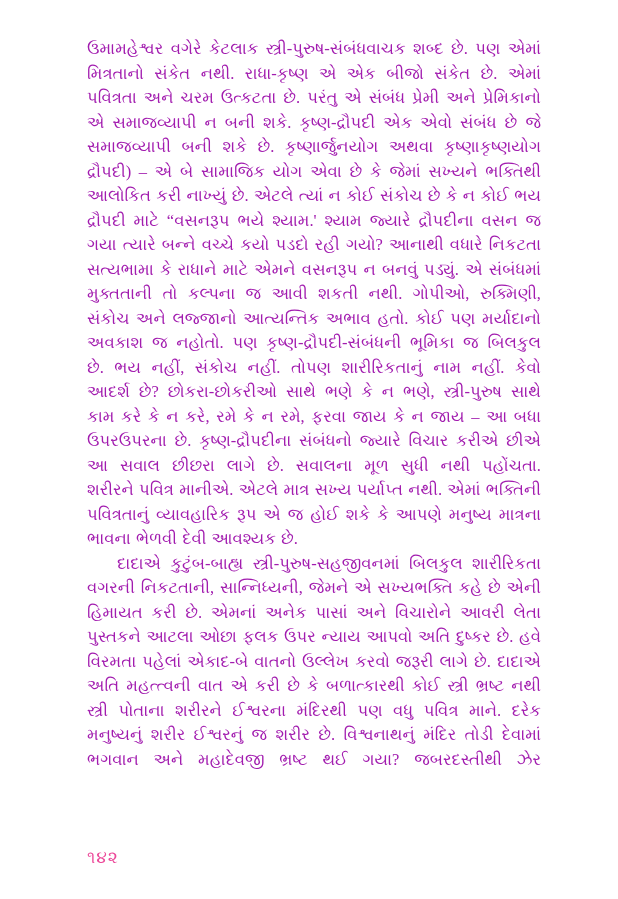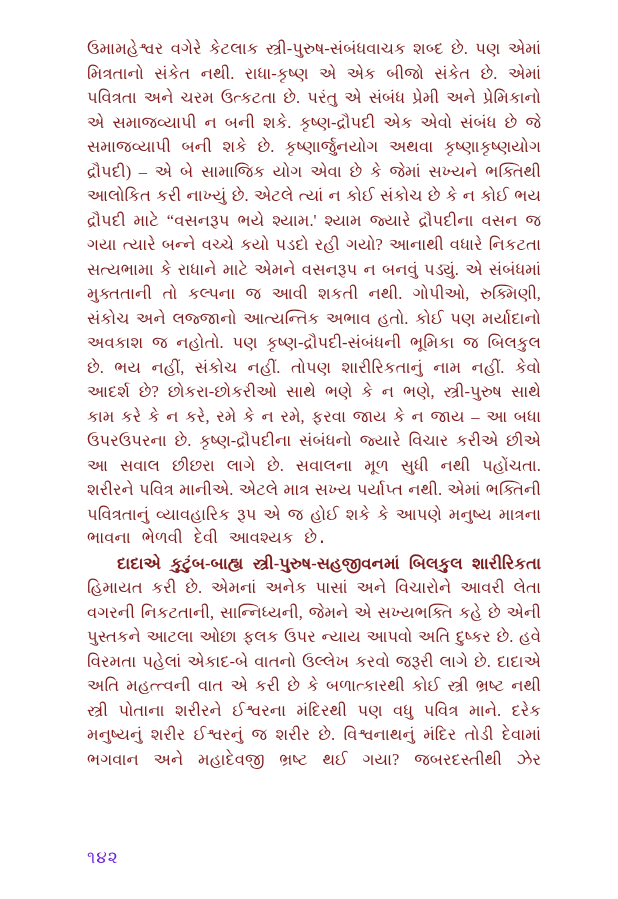--- a/index.html
+++ b/index.html
@@ -17,50 +17,48 @@
     height: 899px;
     background: #ffffff;
     overflow: hidden;
   }
 
   .text-block {
     position: absolute;
     left: 87px;
     top: 37px;
     width: 454px;
-    color: #7f1d1d;
+    color: #a21caf;
     font-size: 16.5px;
   }
 
   .line {
     height: 24.5px;
     line-height: 24.5px;
     overflow: hidden;
     text-align: justify;
     text-align-last: justify;
     word-spacing: 1px;
     white-space: normal;
   }
 
   .line.para-end {
     text-align-last: left;
-    font-family: Liberation Mono, monospace;
   }
 
   .line.indent {
     text-indent: 30px;
-    font-weight: bold;
   }
 
   .page-number {
     position: absolute;
     left: 87px;
     top: 848px;
     font-size: 17px;
-    color: #6d28d9;
+    color: #ec4899;
     letter-spacing: 1px;
   }
 </style>
 </head>
 <body>
 
 <div class="book-page">
 
   <div class="text-block">
 
@@ -83,22 +81,22 @@
       <div class="line">કામ કરે કે ન કરે, રમે કે ન રમે, ફરવા જાય કે ન જાય – આ બધા સવાલ</div>
       <div class="line">ઉપરઉપરના છે. કૃષ્ણ-દ્રૌપદીના સંબંધનો જ્યારે વિચાર કરીએ છીએ ત્યારે</div>
       <div class="line">આ સવાલ છીછરા લાગે છે. સવાલના મૂળ સુધી નથી પહોંચતા. જીવનની</div>
       <div class="line">શરીરને પવિત્ર માનીએ. એટલે માત્ર સખ્ય પર્યાપ્ત નથી. એમાં ભક્તિની</div>
       <div class="line">પવિત્રતાનું વ્યાવહારિક રૂપ એ જ હોઈ શકે કે આપણે મનુષ્ય માત્રના</div>
       <div class="line para-end">ભાવના ભેળવી દેવી આવશ્યક છે.</div>
     </div>
 
     <div>
       <div class="line indent">દાદાએ કુટુંબ-બાહ્ય સ્ત્રી-પુરુષ-સહજીવનમાં બિલકુલ શારીરિકતા</div>
+      <div class="line">વગરની નિકટતાની, સાન્નિધ્યની, જેમને એ સખ્યભક્તિ કહે છે એની</div>
       <div class="line">હિમાયત કરી છે. એમનાં અનેક પાસાં અને વિચારોને આવરી લેતા</div>
-      <div class="line">વગરની નિકટતાની, સાન્નિધ્યની, જેમને એ સખ્યભક્તિ કહે છે એની</div>
       <div class="line">પુસ્તકને આટલા ઓછા ફલક ઉપર ન્યાય આપવો અતિ દુષ્કર છે. હવે માત્ર</div>
       <div class="line">વિરમતા પહેલાં એકાદ-બે વાતનો ઉલ્લેખ કરવો જરૂરી લાગે છે. દાદાએ એક</div>
       <div class="line">અતિ મહત્ત્વની વાત એ કરી છે કે બળાત્કારથી કોઈ સ્ત્રી ભ્રષ્ટ નથી થતી.</div>
       <div class="line">સ્ત્રી પોતાના શરીરને ઈશ્વરના મંદિરથી પણ વધુ પવિત્ર માને. દરેક</div>
       <div class="line">મનુષ્યનું શરીર ઈશ્વરનું જ શરીર છે. વિશ્વનાથનું મંદિર તોડી દેવામાં આવ્યું.</div>
       <div class="line">ભગવાન અને મહાદેવજી ભ્રષ્ટ થઈ ગયા? જબરદસ્તીથી ઝેર પિવડાવવાથી</div>
     </div>
 
   </div>
 

